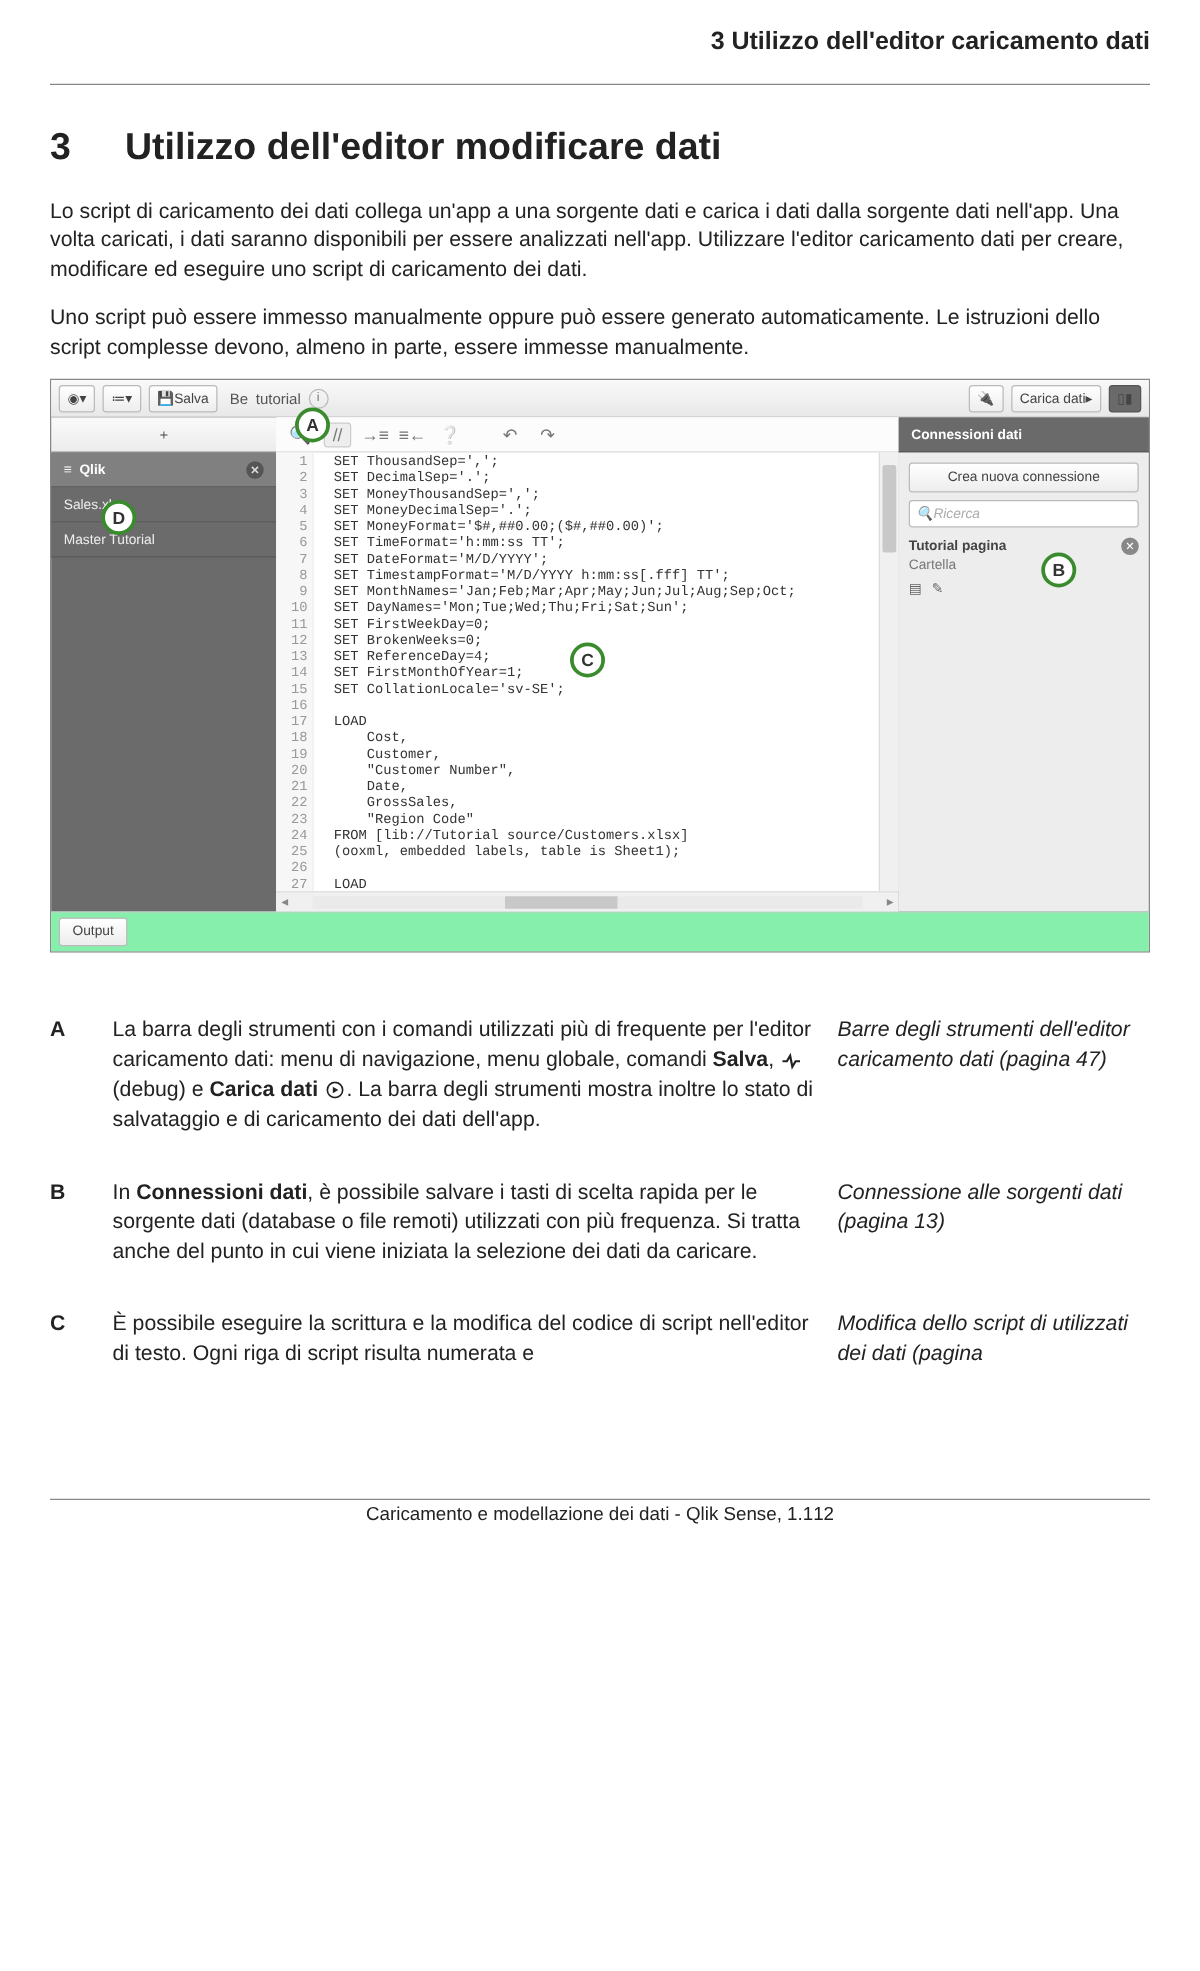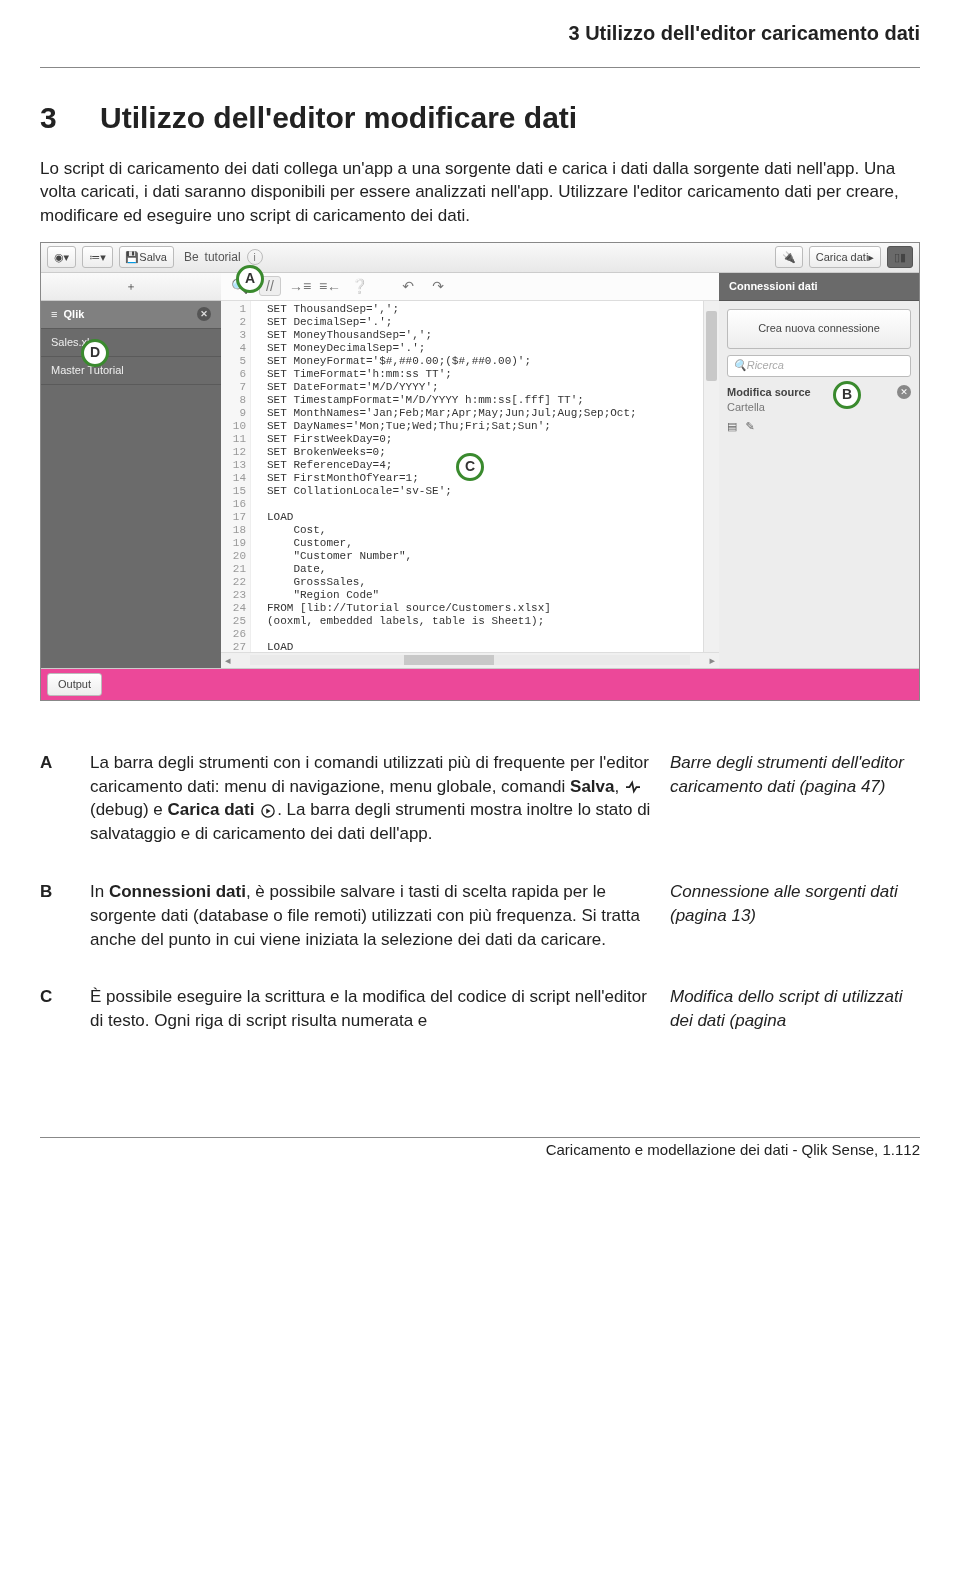--- a/index.html
+++ b/index.html
@@ -29,52 +29,53 @@
   .gutter { width: 30px; background: #f7f7f7; color: #999; text-align: right; padding: 2px 4px 0 0; border-right: 1px solid #eee; line-height: 13px; }
   .codebody { flex: 1; padding: 2px 4px; color: #333; line-height: 13px; white-space: pre; margin-left: 12px; }
   .scroll-v { width: 16px; background: #f0f0f0; border-left: 1px solid #ddd; position: relative; }
   .scroll-v .thumb { position:absolute; top:10px; left:2px; right:2px; height:70px; background:#c8c8c8; border-radius:2px; }
   .scroll-h { height: 16px; background: #f0f0f0; border-top: 1px solid #ddd; display:flex;align-items:center; }
   .scroll-h .track { flex:1; margin:0 15px; height:10px; background:#eaeaea; position:relative; }
   .scroll-h .track .thumb { position:absolute; left:35%; width:90px; height:100%; background:#c8c8c8; }
   .ss-right { width: 200px; background: #777; display: flex; flex-direction: column; }
   .ss-right-head { background: #6a6a6a; color: #fff; font-weight: bold; font-size: 11px; height: 28px; display:flex;align-items:center;padding:0 10px;border-bottom:1px solid #555; }
   .ss-right-inner { background: #ededed; flex:1; padding: 8px; }
-  .newconn { background: linear-gradient(#fff,#ededed); border:1px solid #bbb; border-radius:3px; height:40px; display:flex;align-items:center;justify-content:center;font-size:11px;color:#444;margin-bottom:6px; }
+  .newconn { background: linear-gradient(#fff,#ededed); border:1px solid #bbb; border-radius:3px; height:24px; display:flex;align-items:center;justify-content:center;font-size:11px;color:#444;margin-bottom:6px; }
   .search { display:flex;align-items:center;border:1px solid #bbb;border-radius:3px;background:#fff;height:22px;padding:0 5px;font-style:italic;color:#aaa;margin-bottom:8px; }
   .conn-item { font-size: 11px; color:#444; margin-bottom: 4px; position: relative; padding-right: 18px; }
   .conn-item .name { font-weight: bold; }
   .conn-item .type { color:#777; }
   .conn-item .x { position:absolute;right:0;top:0;width:14px;height:14px;border-radius:50%;background:#888;color:#fff;display:flex;align-items:center;justify-content:center;font-size:9px; }
   .conn-icons { display:flex; gap: 8px; margin-top: 4px; color:#666; }
-  .output-row { background: #ec4899; border-top: 1px solid #ccc; padding: 4px 6px; }
+  .output-row { background: #86efac; border-top: 1px solid #ccc; padding: 4px 6px; }
   .output-btn { display:inline-block; border:1px solid #bbb; border-radius:3px; padding: 3px 10px; background: linear-gradient(#fff,#ededed); font-size:11px; color:#444; }
 
   .bubble { position: absolute; width: 28px; height: 28px; border: 3px solid #3a8a2e; background: #fff; border-radius: 50%; display:flex;align-items:center;justify-content:center; font-weight:bold; font-size:14px; color:#333; z-index: 5; }
 
   .legend { width: 100%; border-collapse: collapse; margin-top: 40px; font-size: 17px; }
   .legend td { vertical-align: top; padding: 10px 10px 24px 0; line-height: 1.4; }
   .legend td.lbl { width: 50px; font-weight: bold; }
   .legend td.ref { width: 250px; font-style: italic; }
   .inline-icon { display:inline-block; width:18px; height:14px; vertical-align:middle; }
 
-  .footer { border-top: 1px solid #888; margin-top: 80px; padding-top: 2px; display: flex; justify-content: flex-end; font-size: 15px; }
+  .footer { border-top: 1px solid #888; margin-top: 80px; padding-top: 2px; display: flex; justify-content: center; font-size: 15px; }
 </style>
 </head>
 <body>
 
 <div class="page">
   <div class="running-head">3   Utilizzo dell'editor caricamento dati</div>
   <hr class="top">
 
   <h1>
     <span class="chapnum">3</span><span>Utilizzo dell'editor modificare dati</span>
   </h1>
 
   <p class="body">Lo script di caricamento dei dati collega un'app a una sorgente dati e carica i dati dalla sorgente dati nell'app. Una volta caricati, i dati saranno disponibili per essere analizzati nell'app. Utilizzare l'editor caricamento dati per creare, modificare ed eseguire uno script di caricamento dei dati.</p>
+  <p class="body">Uno script può essere immesso manualmente oppure può essere generato automaticamente. Le istruzioni dello script complesse devono, almeno in parte, essere immesse manualmente.</p>
 
   <div class="screenshot">
     <div class="bubble" style="top:22px;left:195px;">A</div>
     <div class="bubble" style="top:138px;left:792px;">B</div>
     <div class="bubble" style="top:210px;left:415px;">C</div>
     <div class="bubble" style="top:96px;left:40px;">D</div>
 
     <div class="ss-toolbar">
       <span class="tbtn">◉▾</span>
       <span class="tbtn">≔▾</span>
@@ -182,21 +183,21 @@
           <span style="padding:0 4px;color:#888;">▸</span>
         </div>
       </div>
 
       <div class="ss-right">
         <div class="ss-right-head">Connessioni dati</div>
         <div class="ss-right-inner">
           <div class="newconn">Crea nuova connessione</div>
           <div class="search">🔍 <span>Ricerca</span></div>
           <div class="conn-item">
-            <div class="name">Modifica source</div>
+            <div class="name">Tutorial pagina</div>
             <div class="type">Cartella</div>
             <span class="x">✕</span>
             <div class="conn-icons">
               <span>▤</span>
               <span>✎</span>
             </div>
           </div>
         </div>
       </div>
     </div>

